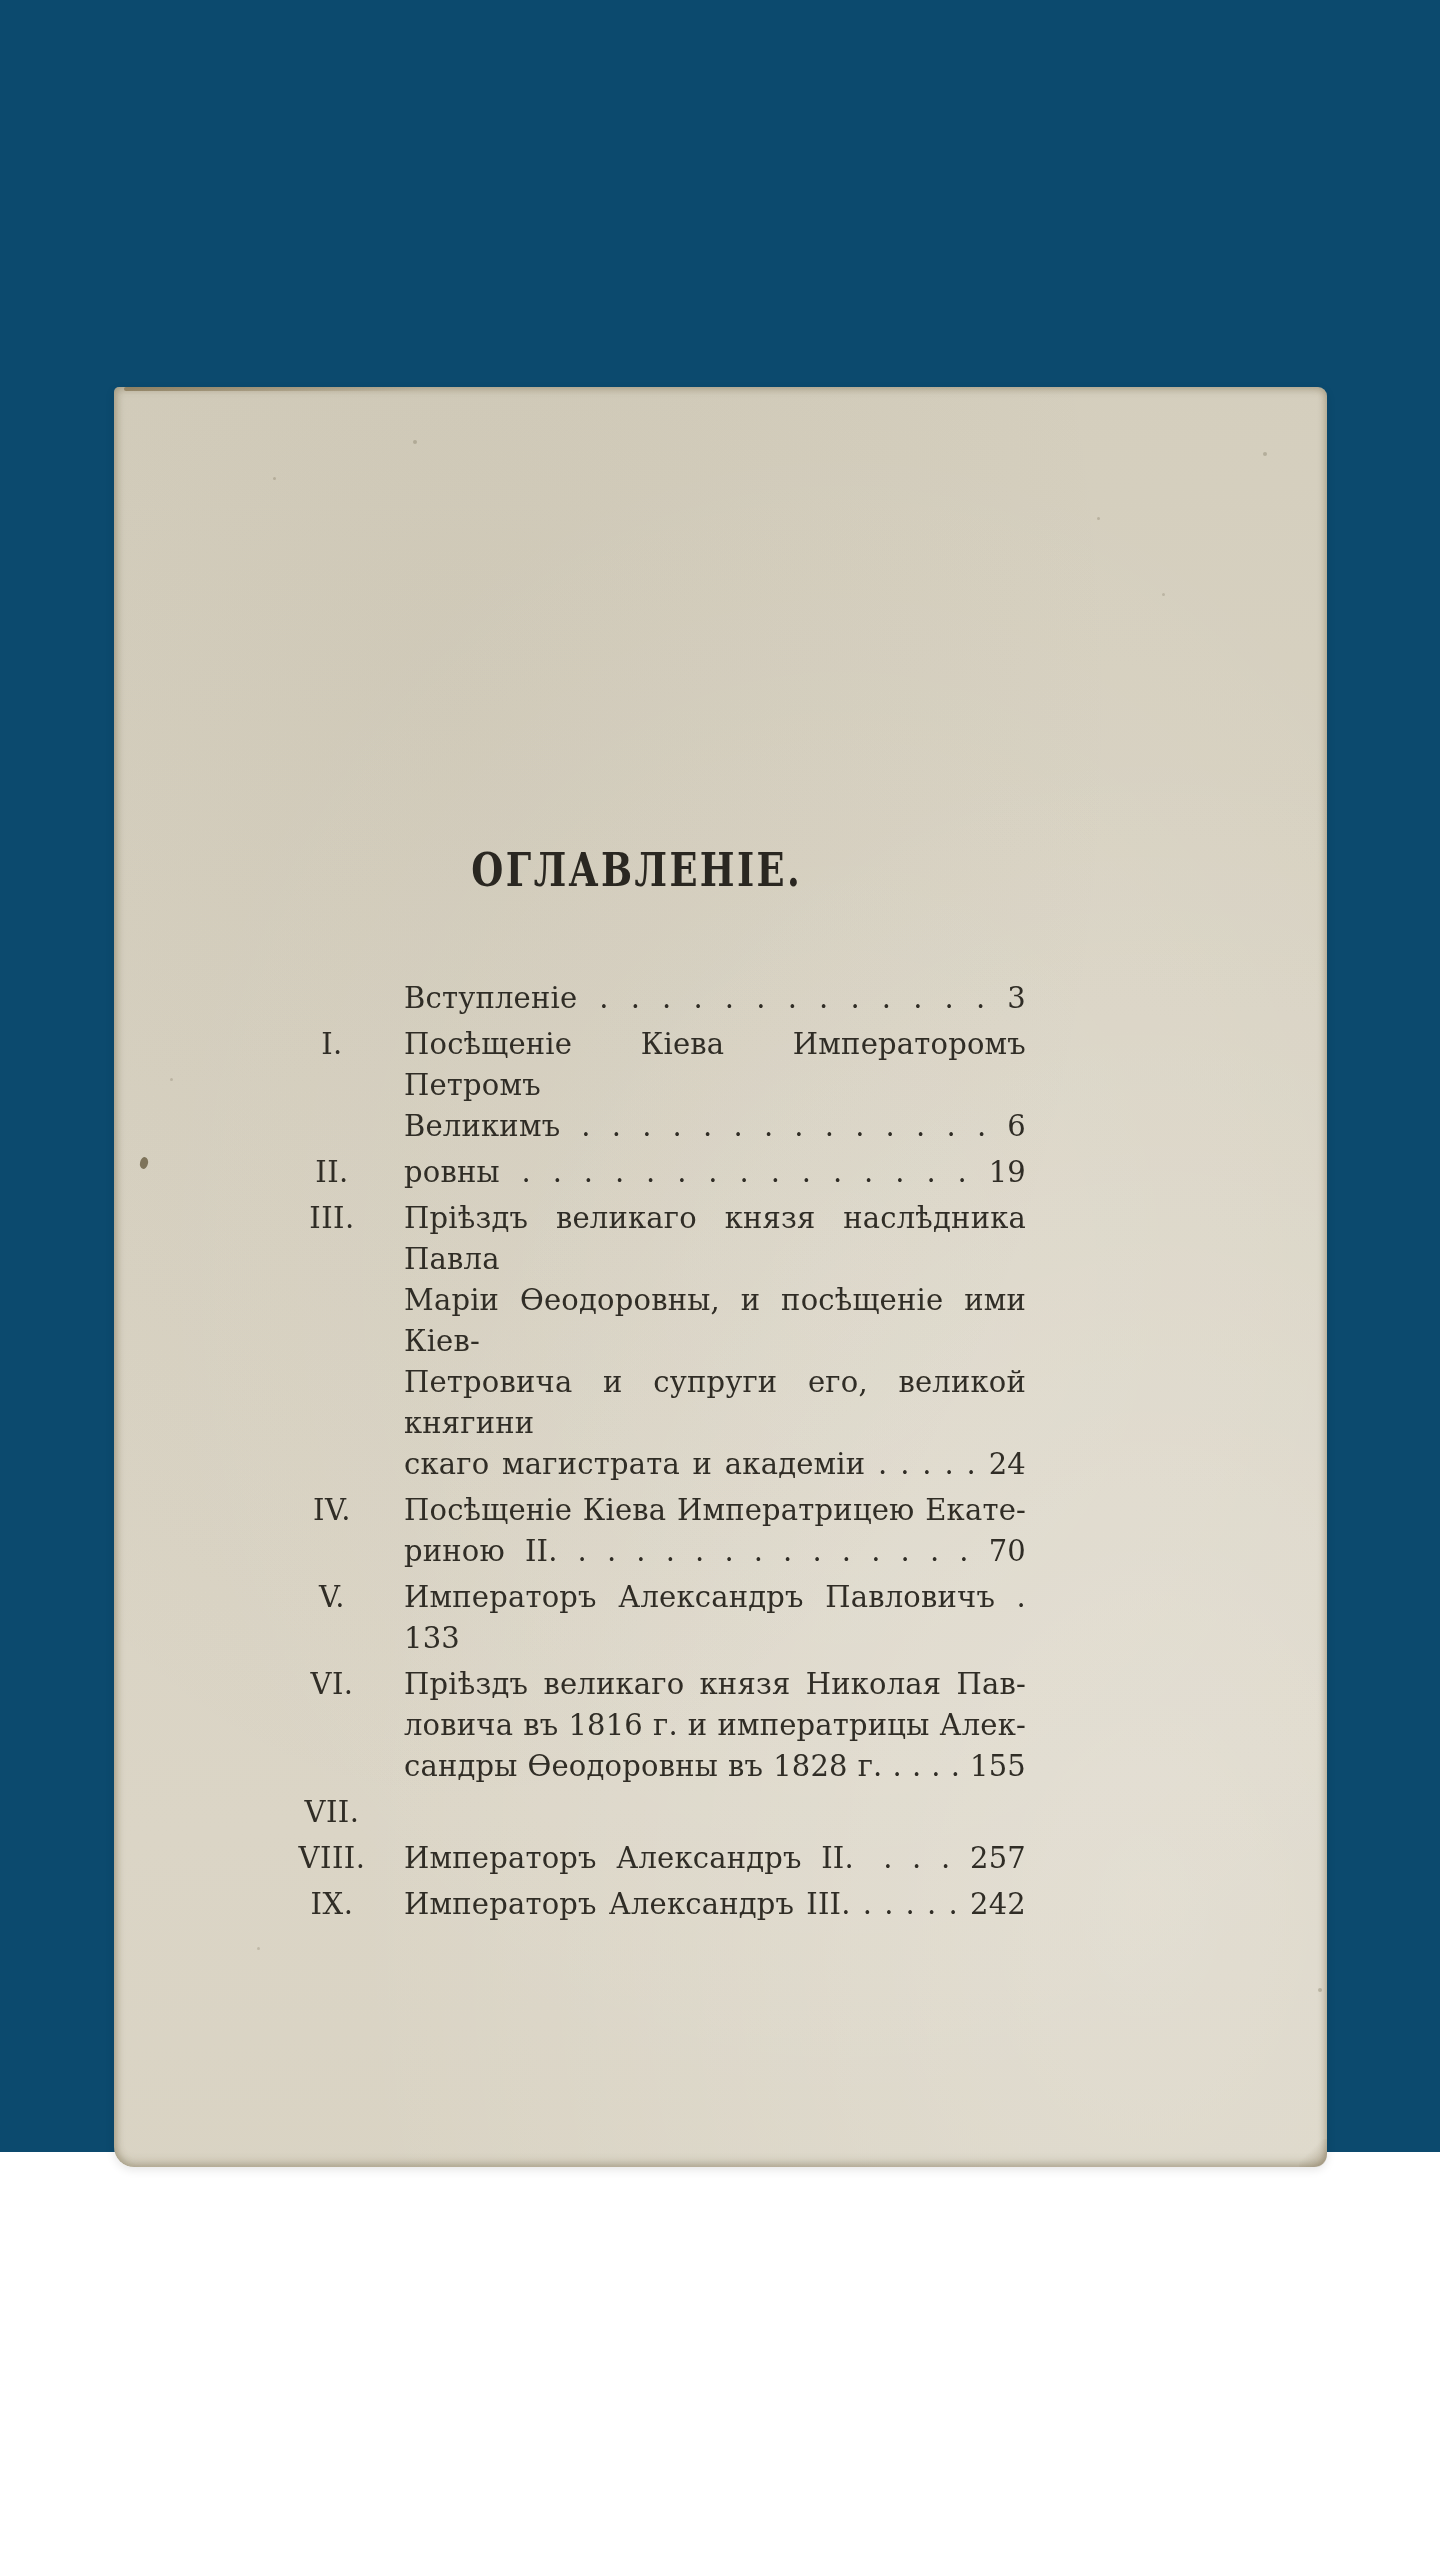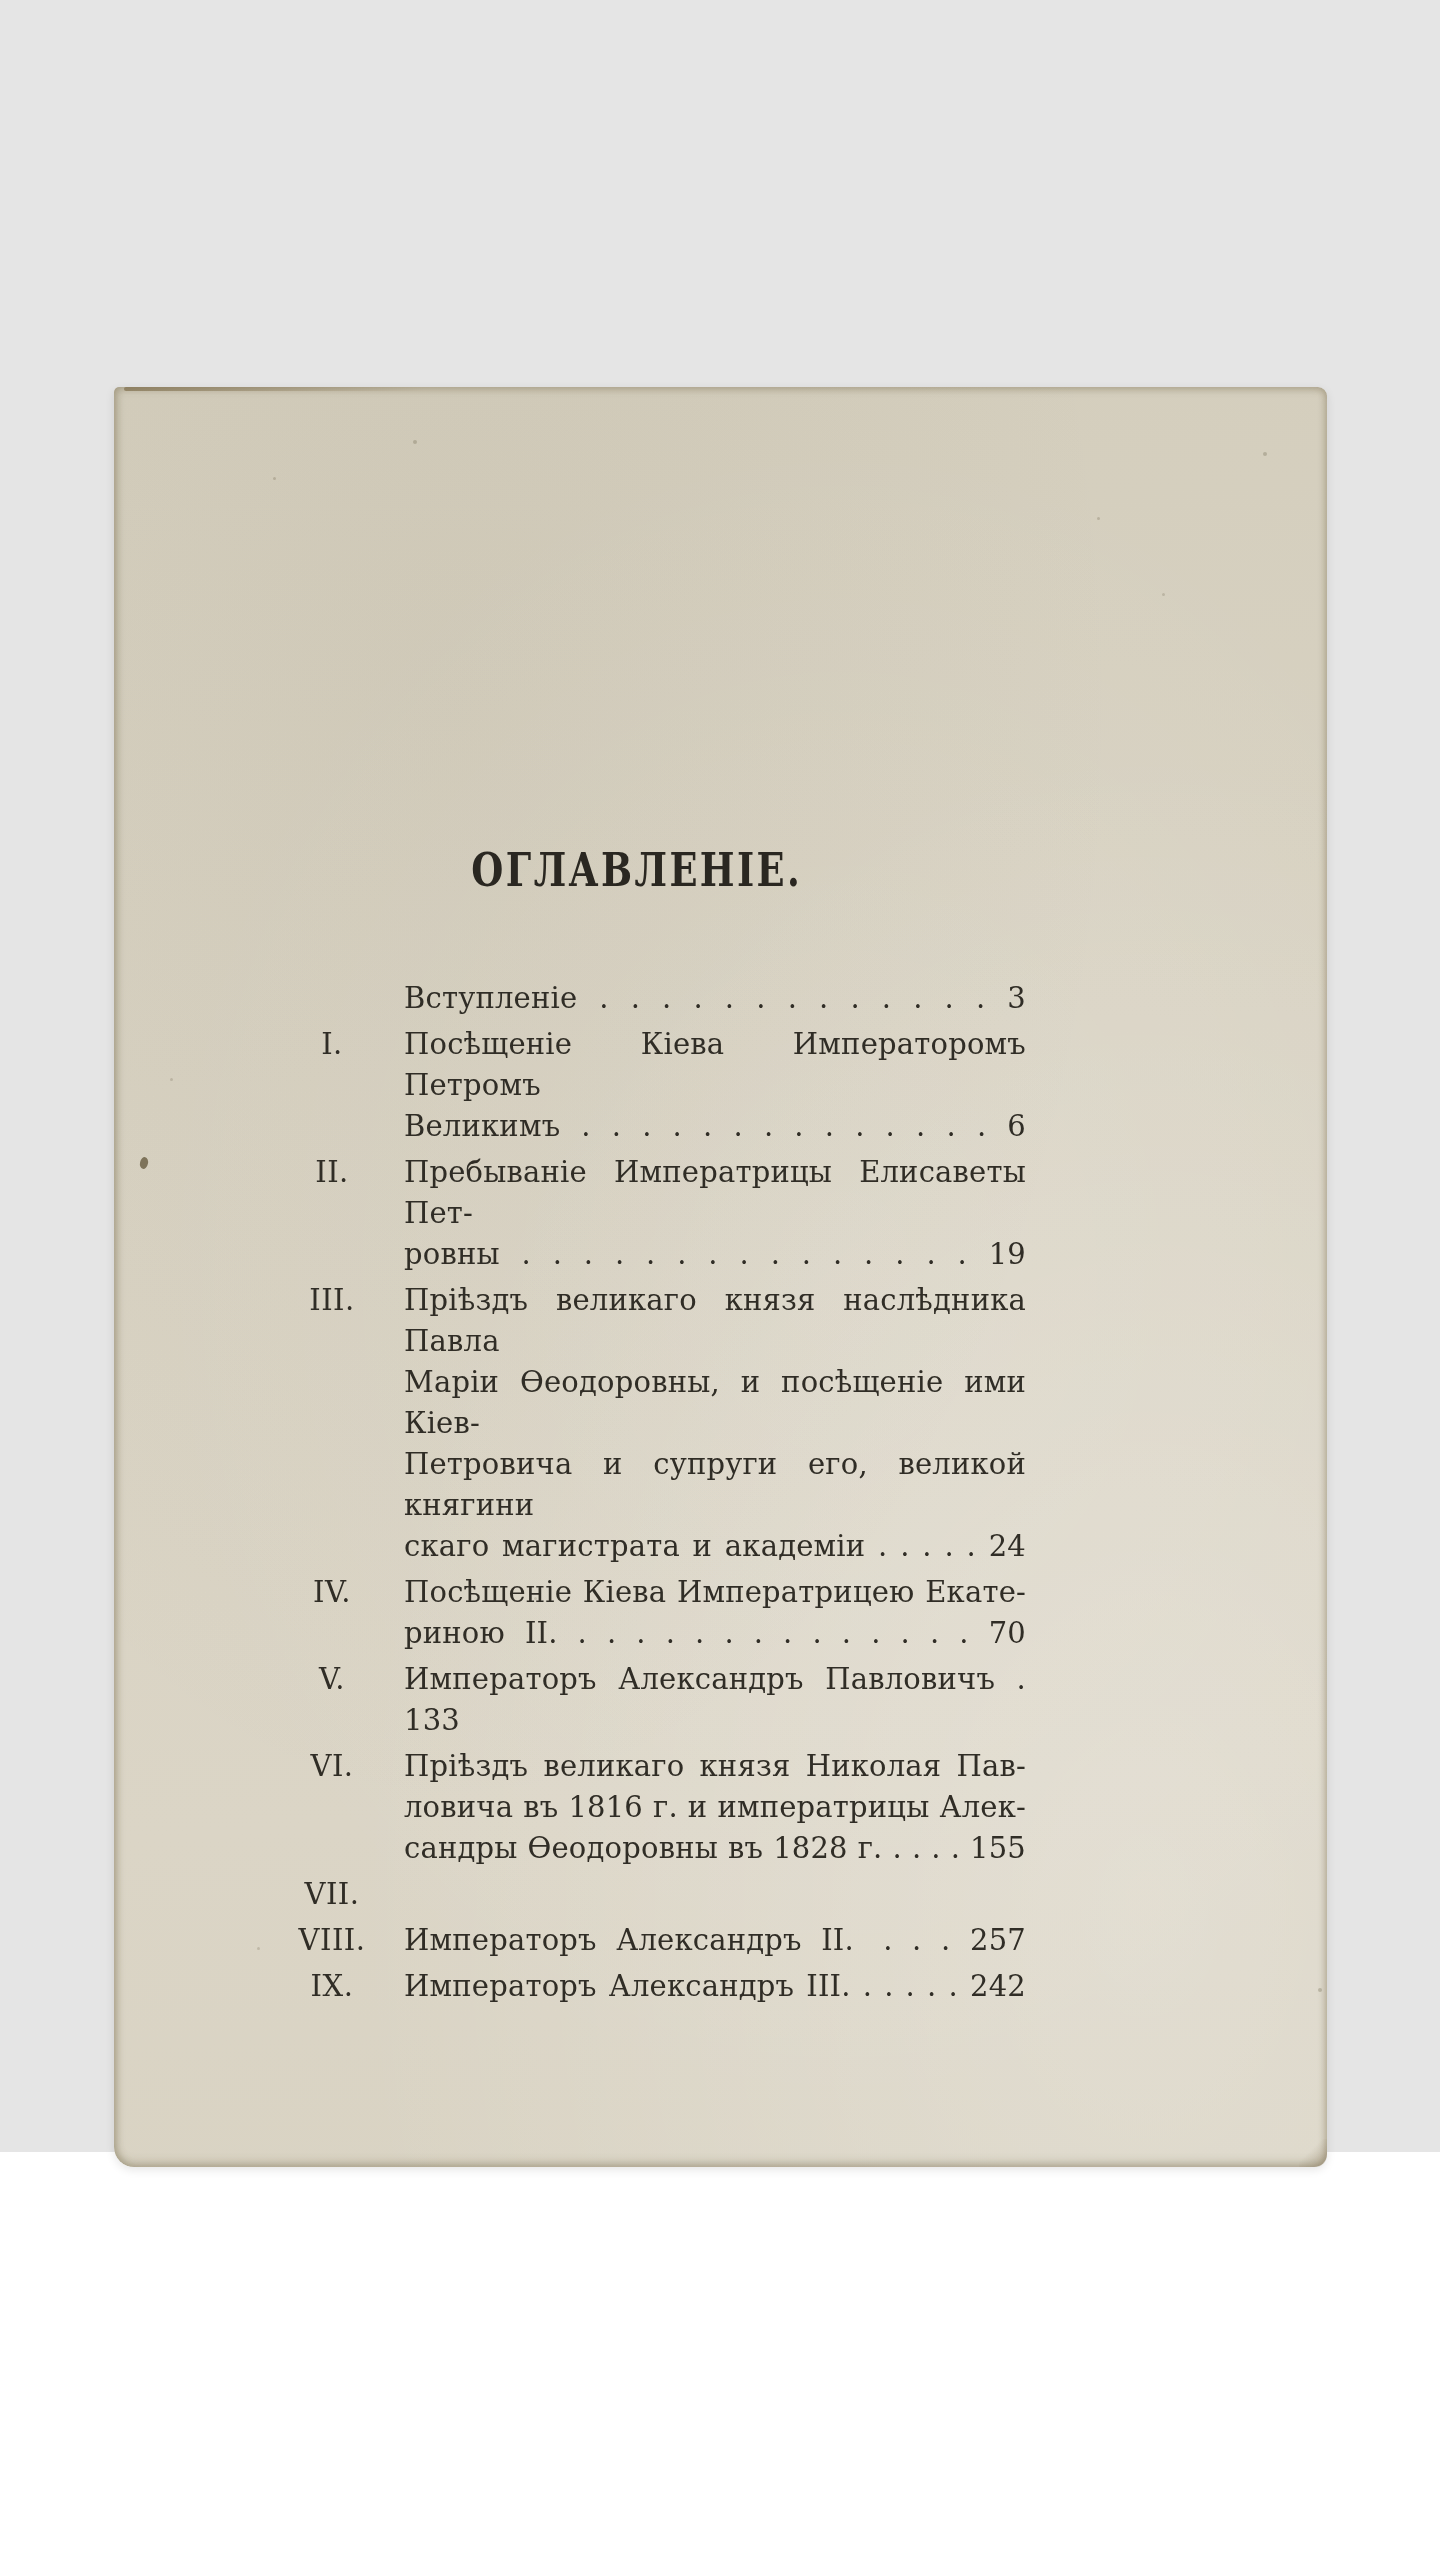--- a/index.html
+++ b/index.html
@@ -9,21 +9,21 @@
     height: 2560px;
     background: #ffffff;
     overflow: hidden;
     font-family: "DejaVu Serif", serif;
   }
 
   .scene {
     position: relative;
     width: 1440px;
     height: 2152px;
-    background: #e5e5e5;
+    background: #0c4a6e;
   }
 
   
   .page {
     position: absolute;
     left: 114px;
     top: 387px;
     width: 1213px;
     height: 1780px;
     border-radius: 5px 9px 13px 20px;
@@ -185,21 +185,20 @@
           <div class="num">I.</div>
           <div class="lines">
             <div class="line">Посѣщеніе Кіева Императоромъ Петромъ</div>
             <div class="line">Великимъ . . . . . . . . . . . . . . 6</div>
           </div>
         </div>
 
         <div class="entry">
           <div class="num">II.</div>
           <div class="lines">
-            <div class="line">Пребываніе Императрицы Елисаветы Пет-</div>
             <div class="line">ровны . . . . . . . . . . . . . . . 19</div>
           </div>
         </div>
 
         <div class="entry">
           <div class="num">III.</div>
           <div class="lines">
             <div class="line">Пріѣздъ великаго князя наслѣдника Павла</div>
             <div class="line">Маріи Ѳеодоровны, и посѣщеніе ими Кіев-</div>
             <div class="line">Петровича и супруги его, великой княгини</div>

